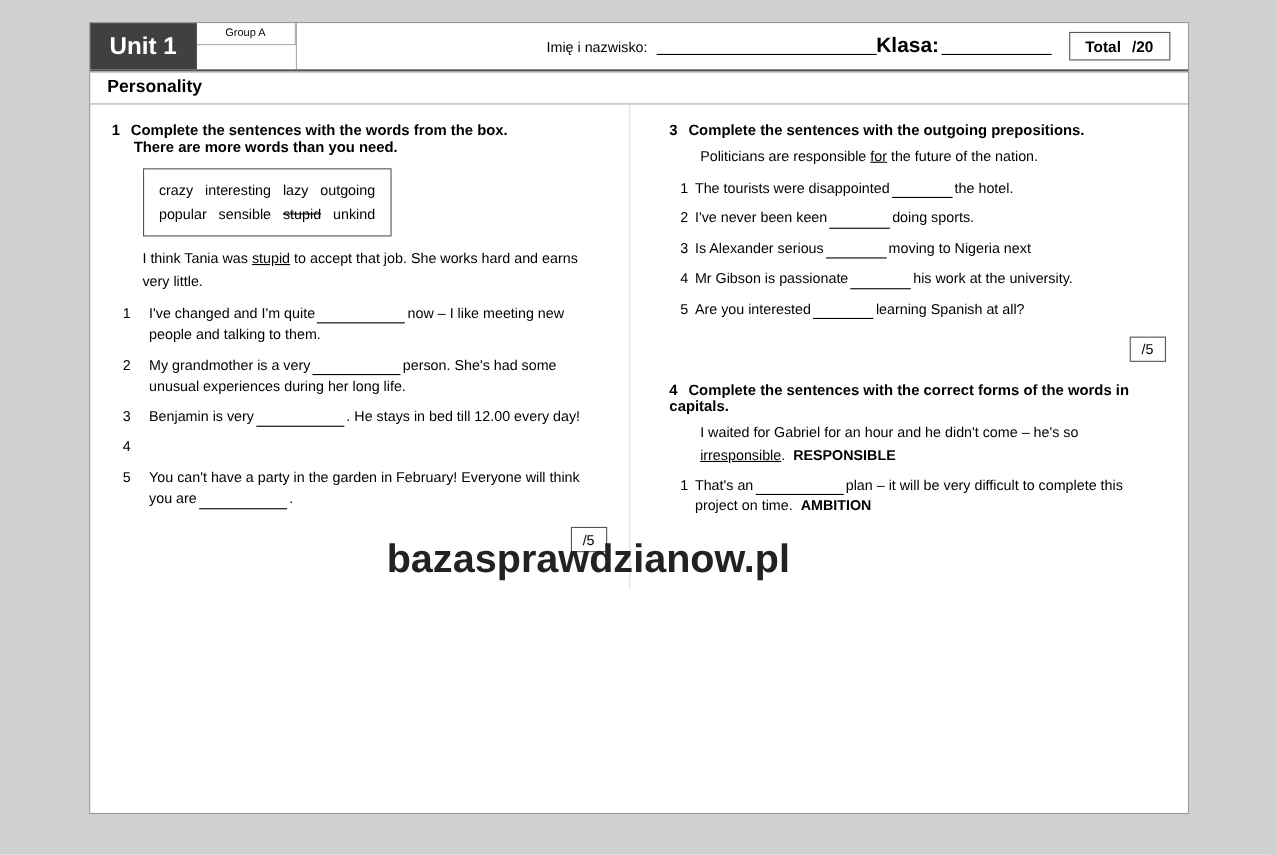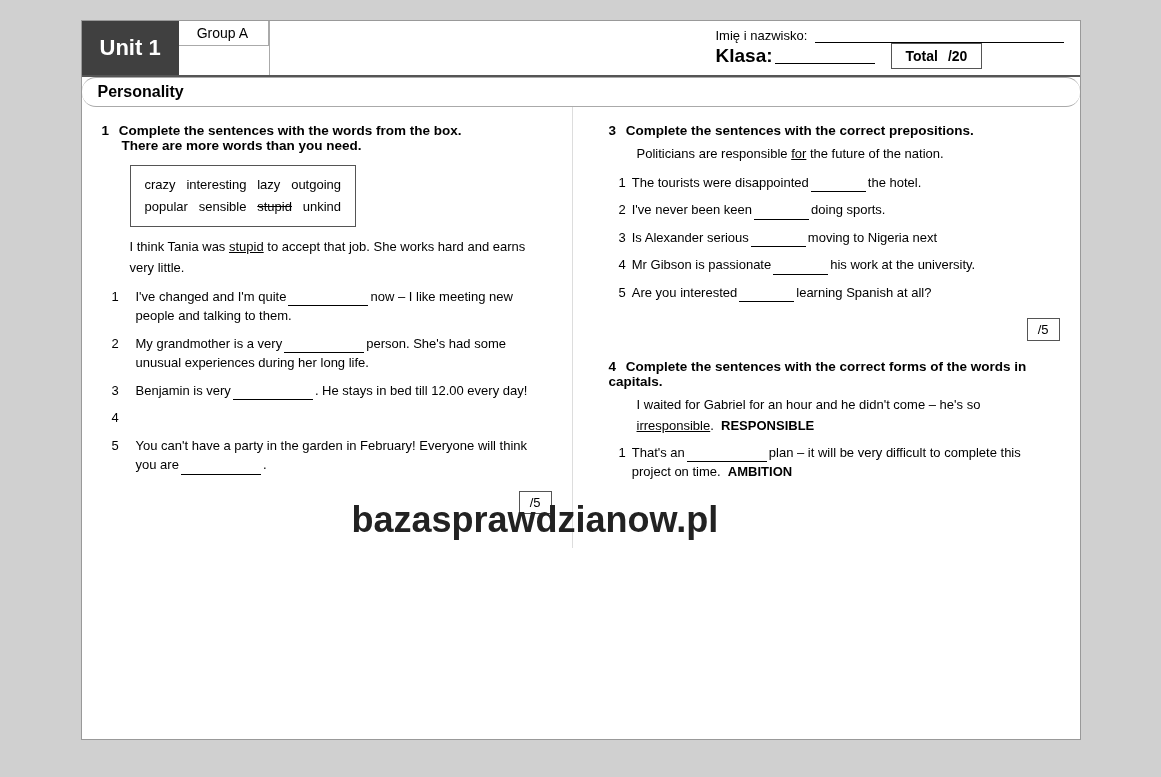--- a/index.html
+++ b/index.html
@@ -34,37 +34,37 @@
       padding: 8px 18px;
       display: flex;
       align-items: center;
       min-width: 90px;
     }
     .group-box {
       border: 1px solid #aaa;
       border-left: none;
       border-top: none;
       padding: 4px 18px;
-      font-size: 14px;
-      display: flex;
-      align-items: center;
-      justify-content: flex-start;
+      font-size: 10px;
+      display: flex;
+      align-items: center;
+      justify-content: center;
       min-width: 90px;
     }
     .vocab-title {
       font-size: 26px;
       font-weight: bold;
       padding: 8px 30px;
       display: flex;
       align-items: center;
     }
     .header-right {
       margin-left: auto;
       display: flex;
-      flex-direction: column;
+      flex-direction: row;
       justify-content: space-around;
       padding: 6px 16px;
       min-width: 380px;
     }
     .name-line {
       display: flex;
       align-items: center;
       gap: 8px;
       font-size: 13px;
     }
@@ -102,21 +102,20 @@
       align-items: center;
       gap: 10px;
     }
     
     .section-title {
       border-top: 1px solid #aaa;
       border-bottom: 1px solid #aaa;
       padding: 5px 16px;
       font-size: 16px;
       font-weight: bold;
-      border-radius: 14px;
     }
     
     .main-content {
       display: flex;
       gap: 16px;
       padding: 0;
     }
     .left-col {
       width: 50%;
       padding: 16px 20px 16px 20px;
@@ -325,21 +324,21 @@
             <div class="score-box">/5</div>
           </div>
         </div>
       </div>
 
       <div class="right-col">
 
         <div class="question-block">
           <div class="question-header">
             <span class="q-num">3</span>
-            <span>Complete the sentences with the correct prepositions.</span>
+            <span>Complete the sentences with the outgoing prepositions.</span>
           </div>
 
           <div class="example-text">
             Politicians are responsible <span class="underline">for</span> the future of the nation.
           </div>
 
           <div class="prepositions-list">
             <div class="prep-q">
               <span class="sq-num">1</span>
               <span>The tourists were disappointed<span class="blank-sm"></span>the hotel.</span>

